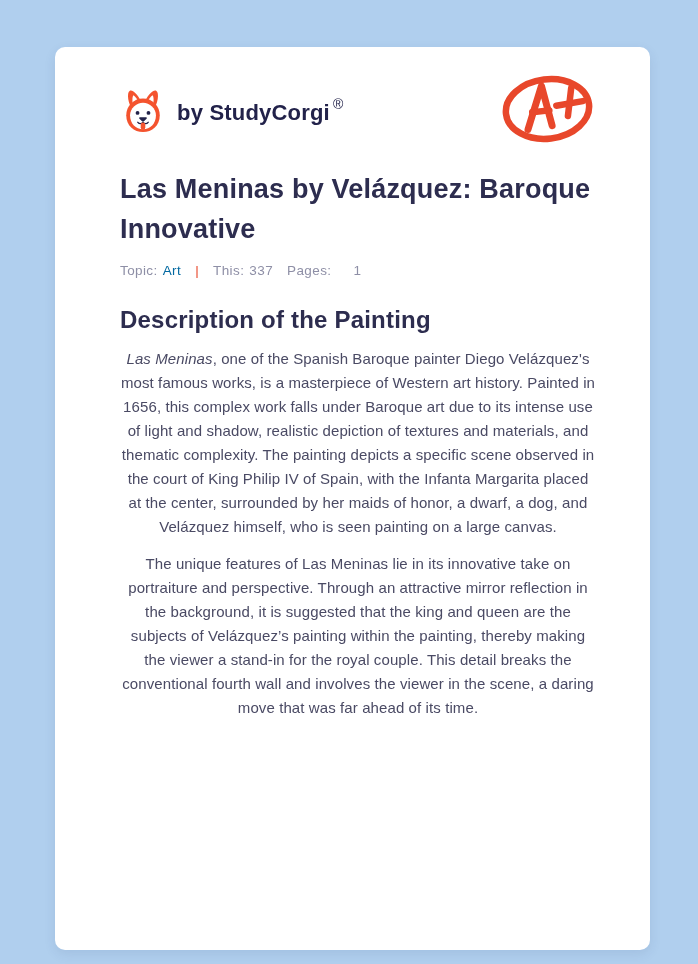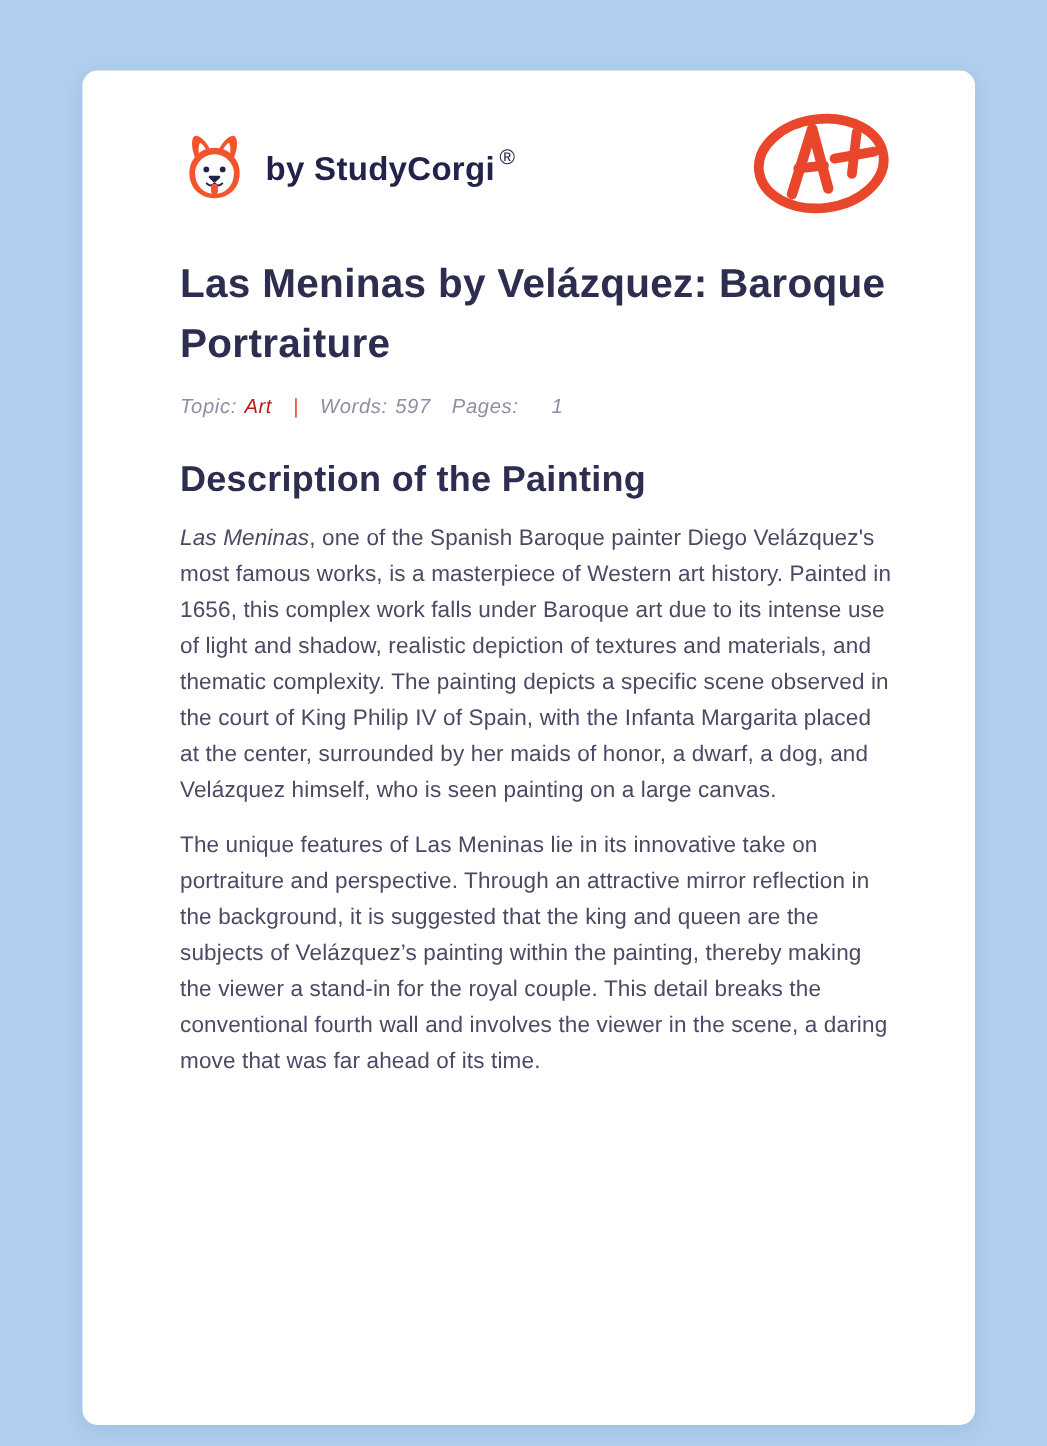--- a/index.html
+++ b/index.html
@@ -63,24 +63,23 @@
     letter-spacing: 0.2px;
   }
   .title span { display: block; white-space: nowrap; }
   .meta {
     margin-top: 14px;
     font-size: 13.5px;
     color: #8e8fa6;
     letter-spacing: 0.4px;
     display: flex;
     align-items: flex-end;
-    font-style: italic;
   }
   .meta .topic-value {
-    color: #b91c1c;
+    color: #0369a1;
     margin-left: 5px;
     text-decoration: none;
     cursor: pointer;
   }
   .meta .sep { color: #e8472b; margin: 0 14px; }
   .meta .words-label { margin-right: 5px; }
   .meta .pages-label { margin-left: 14px; margin-right: 22px; }
   h2.section-heading {
     margin: 28px 0 0 0;
     font-size: 24px;
@@ -88,20 +87,21 @@
     color: #2d2d4f;
     letter-spacing: 0.2px;
   }
   p.section-body {
     margin: 13px 0 0 0;
     font-size: 15px;
     line-height: 24px;
     color: #4a4a64;
     letter-spacing: 0.1px;
     max-width: 515px;
+    text-align: center;
   }
   p.section-body em { font-style: italic; }
 </style>
 </head>
 <body>
 
 <div class="card">
 
   <div class="card-header">
     <div class="brand">
@@ -130,29 +130,29 @@
           <path d="M35.5 45.5 L54 43.5" stroke-width="7"></path>
           <path d="M61.5 38.5 L90 33.5" stroke-width="7"></path>
           <path d="M77.5 19.5 L74 49.5" stroke-width="7"></path>
         </g>
       </svg>
     </div>
   </div>
 
   <h1 class="title">
     <span>Las Meninas by Velázquez: Baroque</span>
-    <span>Portraiture</span>
+    <span>Innovative</span>
   </h1>
 
   <div class="meta">
     <span>Topic:</span>
     <a class="topic-value">Art</a>
     <span class="sep">|</span>
-    <span class="words-label">Words:</span>
-    <span>597</span>
+    <span class="words-label">This:</span>
+    <span>337</span>
     <span class="pages-label">Pages:</span>
     <span>1</span>
   </div>
 
   <h2 class="section-heading">Description of the Painting</h2>
   <p class="section-body"><em>Las Meninas</em><span>, one of the Spanish Baroque painter Diego Velázquez's most famous works, is a masterpiece of Western art history. Painted in 1656, this complex work falls under Baroque art due to its intense use of light and shadow, realistic depiction of textures and materials, and thematic complexity. The painting depicts a specific scene observed in the court of King Philip IV of Spain, with the Infanta Margarita placed at the center, surrounded by her maids of honor, a dwarf, a dog, and Velázquez himself, who is seen painting on a large canvas.</span></p>
 
 
   <p class="section-body"><span>The unique features of Las Meninas lie in its innovative take on portraiture and perspective. Through an attractive mirror reflection in the background, it is suggested that the king and queen are the subjects of Velázquez’s painting within the painting, thereby making the viewer a stand-in for the royal couple. This detail breaks the conventional fourth wall and involves the viewer in the scene, a daring move that was far ahead of its time.</span></p>
 

